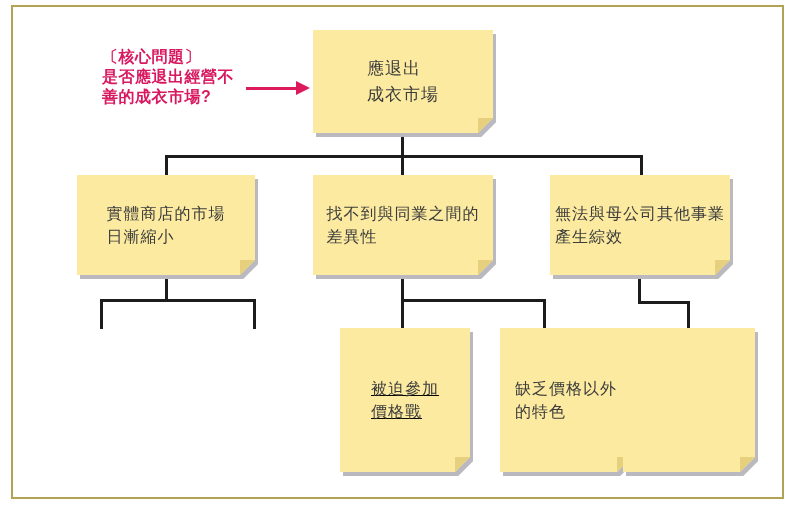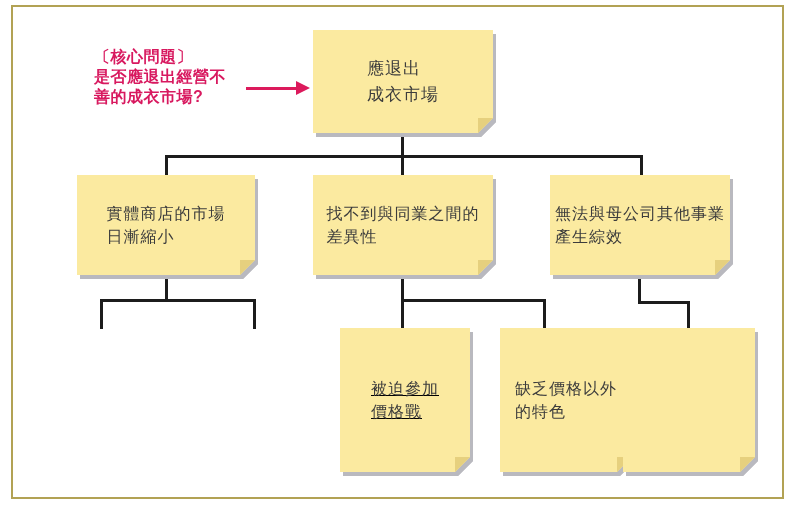--- a/index.html
+++ b/index.html
@@ -44,21 +44,21 @@
     background:#e6d07e;
   }
   
   .cline{
     position:absolute;
     background:#1c1c1c;
   }
   
   .annotation{
     position:absolute;
-    left:94px;top:47px;
+    left:102px;top:47px;
     color:#d8195f;
     font-size:16px;
     line-height:20px;
     font-weight:bold;
     white-space:pre-line;
     letter-spacing:0.5px;
   }
   .arrow-line{
     position:absolute;
     left:246px;top:87px;

